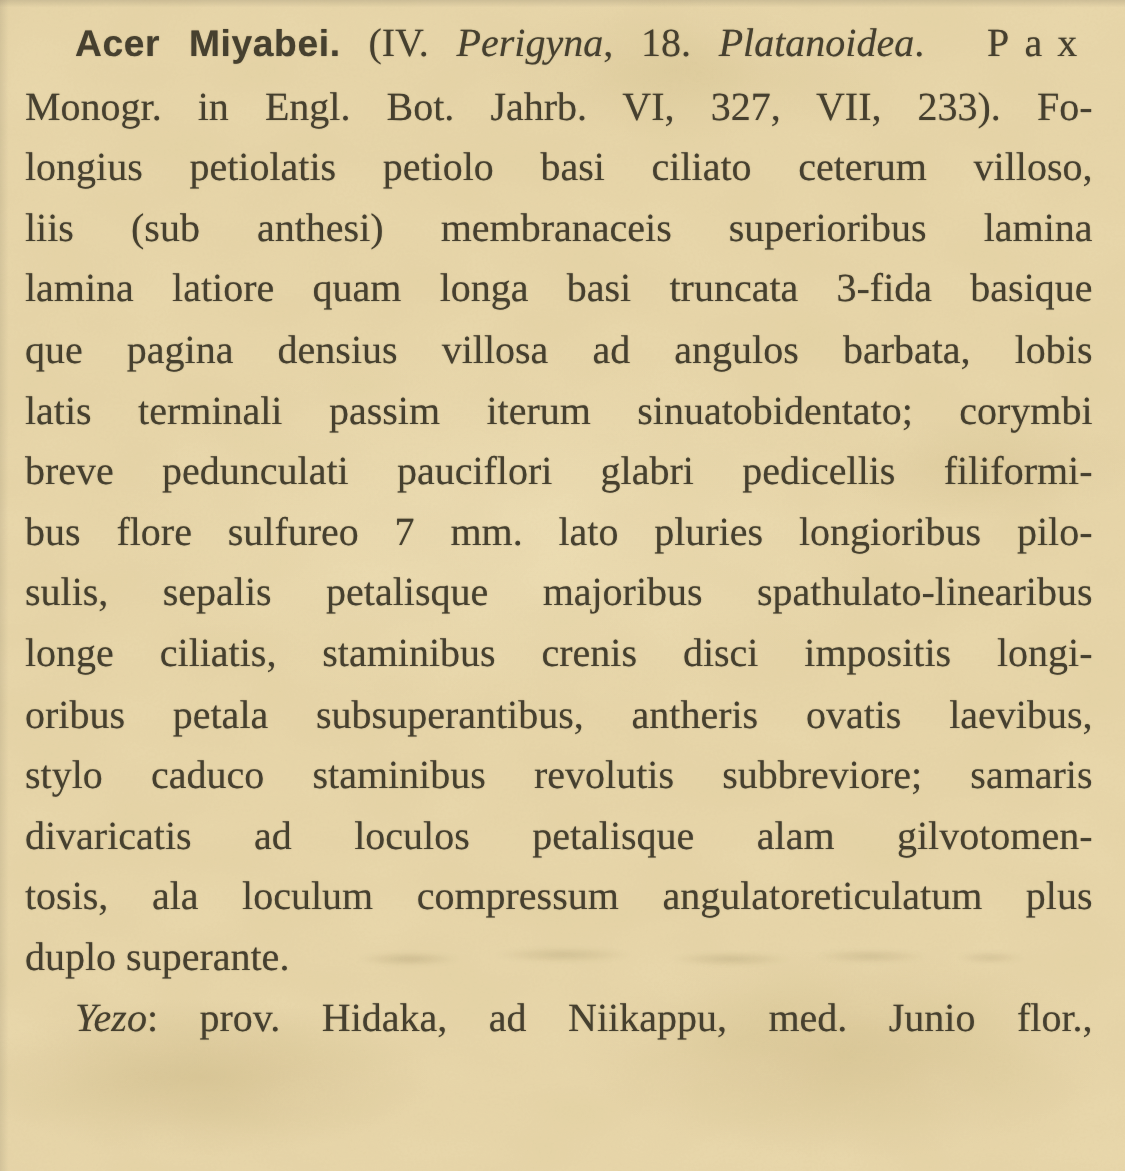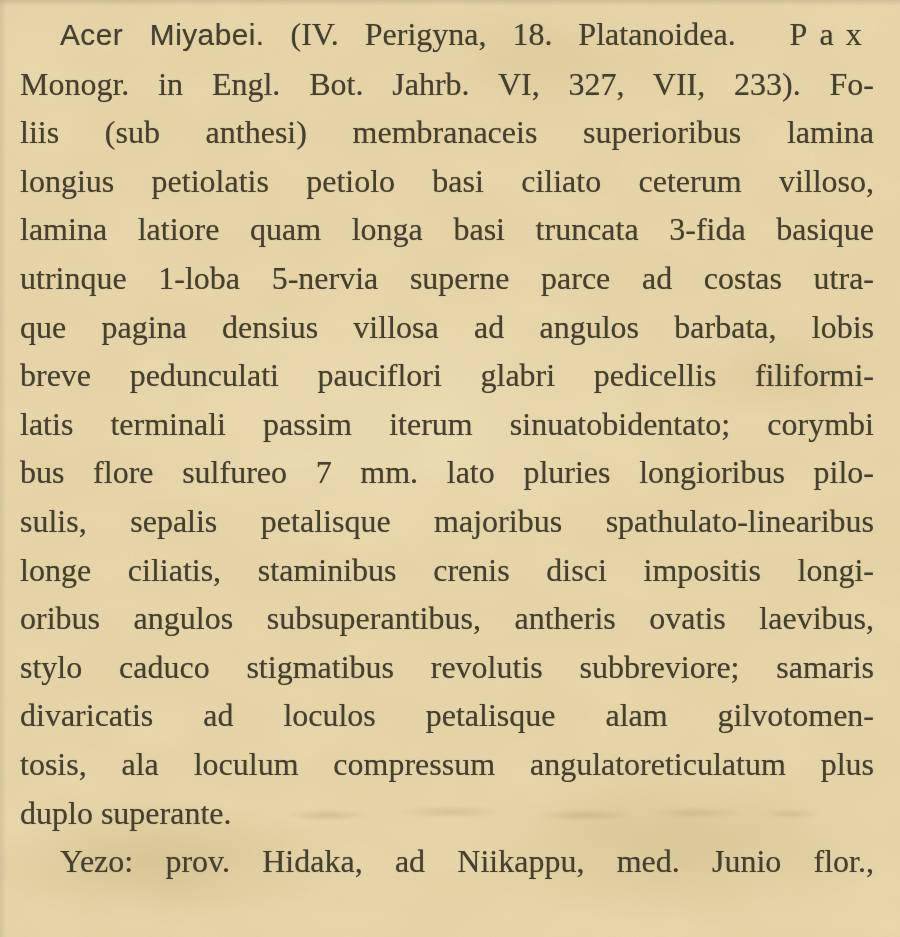--- a/index.html
+++ b/index.html
@@ -47,24 +47,25 @@
   }
   .line.left {
     text-align: right;
     text-align-last: left;
   }
   .line.indent {
     text-indent: 40px;
   }
   .seg { }
   .seg-italic {
+    font-style: italic;
   }
   .seg-bold {
     font-family: "Liberation Sans", sans-serif;
-    font-weight: 400;
+    font-weight: 700;
     font-size: 0.93em;
     letter-spacing: 0.5px;
   }
   .seg-spaced {
     letter-spacing: 0.38em;
     margin-left: 28px;
   }
   .ghost {
     display: inline-block;
     vertical-align: baseline;
@@ -82,32 +83,31 @@
     opacity: 0.8;
   }
 </style>
 </head>
 <body>
 
 <div class="paper">
   <div class="text-block">
       <div class="line indent"><span class="seg-bold">Acer Miyabei.</span><span class="seg"> (IV. </span><span class="seg-italic">Perigyna</span><span class="seg">, 18. </span><span class="seg-italic">Platanoidea</span><span class="seg">. </span><span class="seg-spaced">Pax</span></div>
       <div class="line"><span class="seg">Monogr. in Engl. Bot. Jahrb. VI, 327, VII, 233). Fo-</span></div>
+      <div class="line"><span class="seg">longius petiolatis petiolo basi ciliato ceterum villoso,</span></div>
       <div class="line"><span class="seg">liis (sub anthesi) membranaceis superioribus lamina</span></div>
-      <div class="line"><span class="seg">longius petiolatis petiolo basi ciliato ceterum villoso,</span></div>
       <div class="line"><span class="seg">lamina latiore quam longa basi truncata 3-fida basique</span></div>
-      <div class="line"><span class="seg">utrinque 1-loba 5-nervia superne parce ad costas utra-</span></div>
       <div class="line"><span class="seg">que pagina densius villosa ad angulos barbata, lobis</span></div>
+      <div class="line"><span class="seg">latis terminali passim iterum sinuatobidentato; corymbi</span></div>
       <div class="line"><span class="seg">breve pedunculati pauciflori glabri pedicellis filiformi-</span></div>
-      <div class="line"><span class="seg">latis terminali passim iterum sinuatobidentato; corymbi</span></div>
       <div class="line"><span class="seg">bus flore sulfureo 7 mm. lato pluries longioribus pilo-</span></div>
       <div class="line"><span class="seg">sulis, sepalis petalisque majoribus spathulato-linearibus</span></div>
       <div class="line"><span class="seg">longe ciliatis, staminibus crenis disci impositis longi-</span></div>
-      <div class="line"><span class="seg">oribus angulos subsuperantibus, antheris ovatis laevibus,</span></div>
-      <div class="line"><span class="seg">stylo caduco stigmatibus revolutis subbreviore; samaris</span></div>
+      <div class="line"><span class="seg">oribus petala subsuperantibus, antheris ovatis laevibus,</span></div>
+      <div class="line"><span class="seg">stylo caduco staminibus revolutis subbreviore; samaris</span></div>
       <div class="line"><span class="seg">divaricatis ad loculos petalisque alam gilvotomen-</span></div>
       <div class="line"><span class="seg">tosis, ala loculum compressum angulatoreticulatum plus</span></div>
       <div class="line left"><span class="seg">duplo superante.</span><span class="ghost"></span></div>
       <div class="line indent"><span class="seg-italic">Yezo</span><span class="seg">: prov. Hidaka, ad Niikappu, med. Junio flor.,</span></div>
     </div>
 
   <svg class="grain" xmlns="http://www.w3.org/2000/svg" width="900" height="937">
     <filter id="paperNoise">
       <feTurbulence type="fractalNoise" baseFrequency="0.42" numOctaves="3" seed="7" result="t"></feTurbulence>
       <feColorMatrix in="t" type="matrix" values="0 0 0 0 0.55

